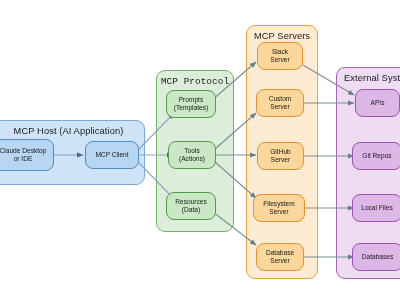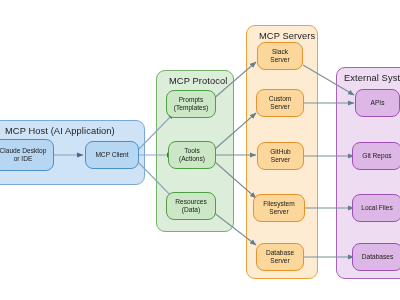--- a/index.html
+++ b/index.html
@@ -27,23 +27,23 @@
   
   .group {
     position: absolute;
     box-sizing: border-box;
     border-radius: 9px;
     border-width: 1.1px;
     border-style: solid;
   }
   .group-title {
     position: absolute;
-    left: 12px;
+    left: 0;
     right: 0;
-    text-align: left;
+    text-align: center;
     font-size: 9.3px;
     color: #202020;
     white-space: nowrap;
     letter-spacing: 0.1px;
   }
   .group.host {
     background: #cfe3f7;
     border-color: #7ba9d4;
   }
   .group.protocol {
@@ -95,21 +95,21 @@
 </style>
 </head>
 <body>
 
 <div id="canvas">
 
   <div class="group host" style="left:-8px; top:120px; width:153px; height:65px;">
     <div class="group-title" style="top:5px;">MCP Host (AI Application)</div>
   </div>
 
-  <div class="group protocol" style="left:156px; top:70px; width:78px; height:162px;">
+  <div class="group protocol" style="left:156px; top:70px; width:78px; height:162px;font-family:Liberation Mono, monospace;">
     <div class="group-title" style="top:5px;">MCP Protocol</div>
   </div>
 
   <div class="group servers" style="left:246px; top:25px; width:72px; height:254px;">
     <div class="group-title" style="top:5px;">MCP Servers</div>
   </div>
 
   <div class="group external" style="left:336px; top:67px; width:80px; height:212px;">
     <div class="group-title" style="top:5px; text-align:left; left:7px;">External System</div>
   </div>

